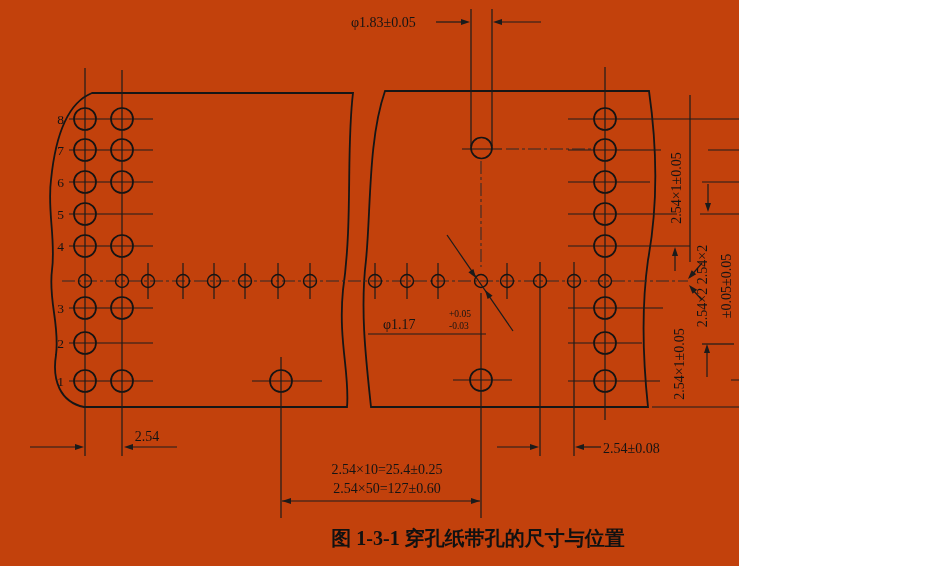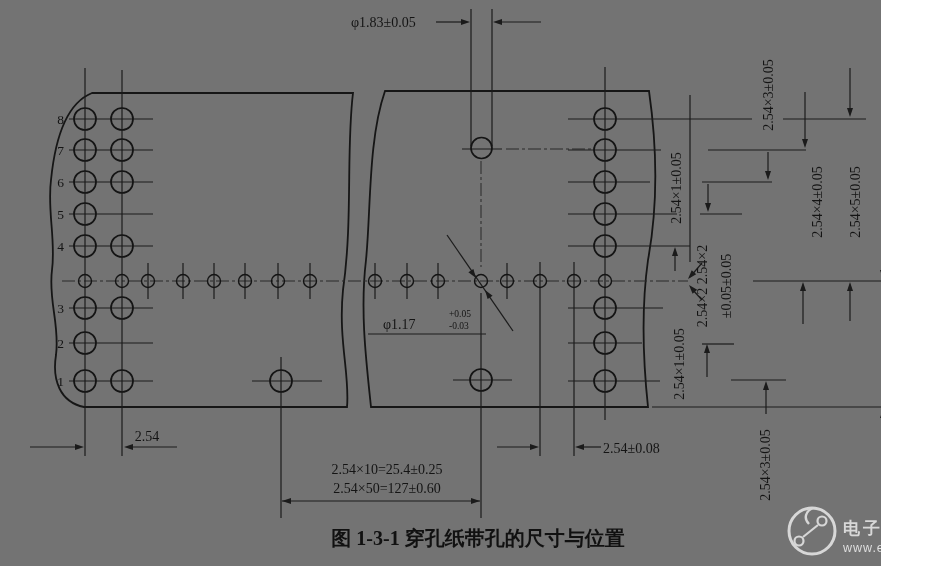--- a/index.html
+++ b/index.html
@@ -1,16 +1,16 @@
 <!DOCTYPE html>
 <html><head>
 <meta charset="utf-8">
 <style>
   html,body{margin:0;padding:0;background:#ffffff;}
-  .stage{position:relative;width:881px;height:566px;background:#737373;overflow:hidden;
+  .stage{position:relative;width:739px;height:566px;background:#c2410c;overflow:hidden;
          font-family:"Liberation Serif","DejaVu Serif",serif;}
   svg{position:absolute;left:0;top:0;}
   .ln{stroke:#1c1c1c;stroke-width:1.2;fill:none;}
   .edge{stroke:#161616;stroke-width:1.8;fill:none;}
   .cl{stroke:#2a2a2a;stroke-width:1;fill:none;stroke-dasharray:13 3 3 3;}
   .hole{stroke:#141414;stroke-width:1.7;fill:none;}
   .feed{stroke:#141414;stroke-width:1.4;fill:none;}
   .ar{fill:#1b1b1b;stroke:none;}
   .dim{font-family:"Liberation Serif","DejaVu Serif",serif;font-size:14px;fill:#141414;}
   .dimsm{font-family:"Liberation Serif","DejaVu Serif",serif;font-size:9.5px;fill:#141414;}

